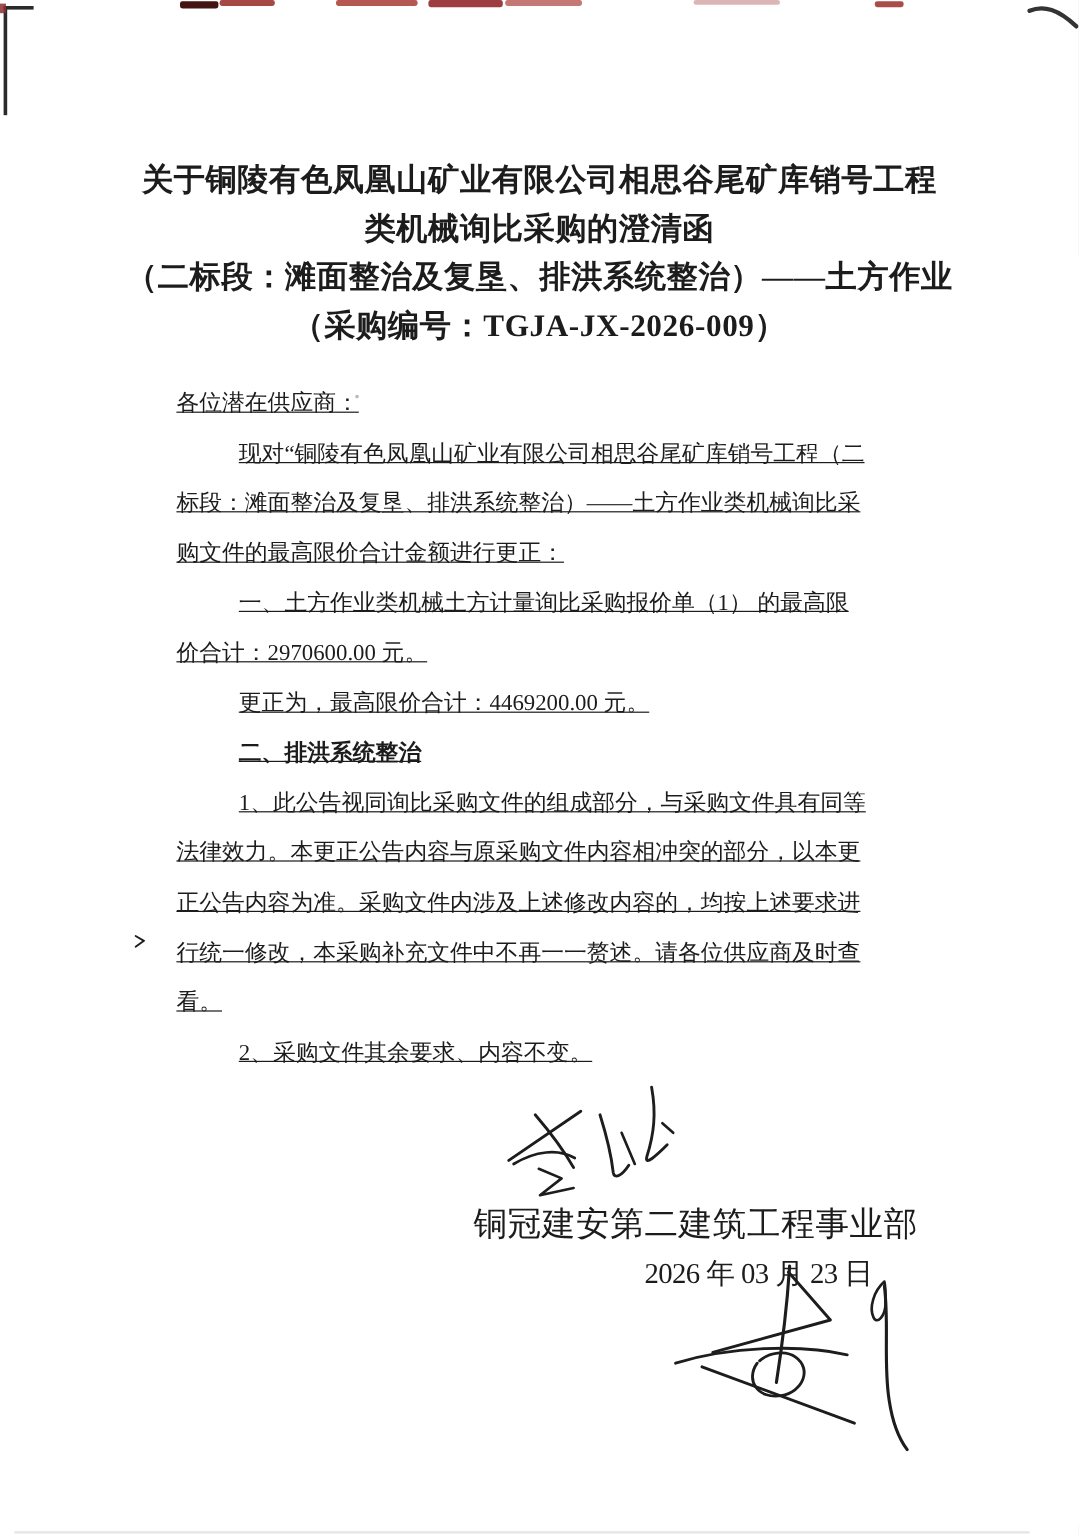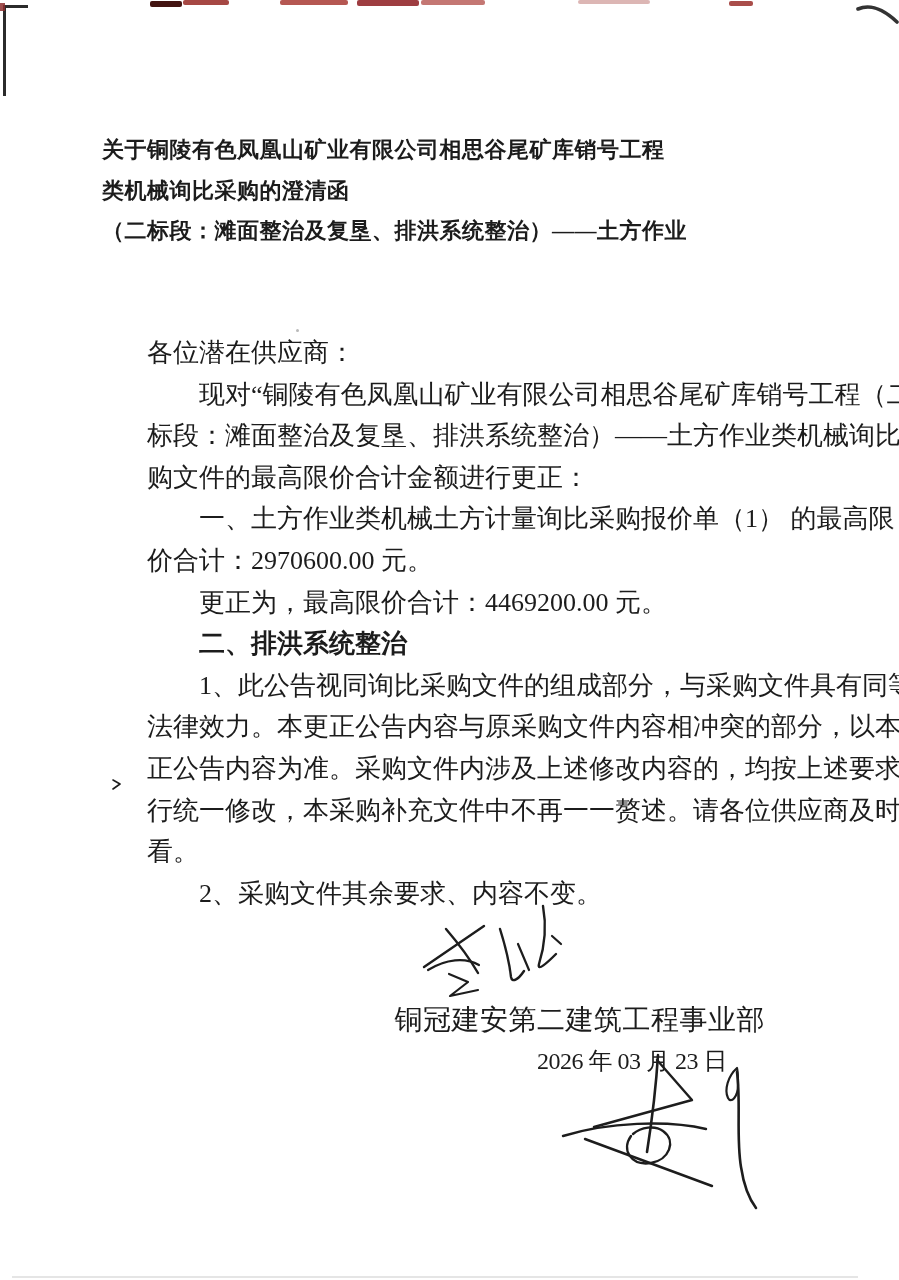--- a/index.html
+++ b/index.html
@@ -33,32 +33,33 @@
 
   .tr-swoosh { position: absolute; left: 848px; top: 0; }
   .edge-speck { position: absolute; left: 112px; top: 779px; }
   .dot-speck { position: absolute; left: 296px; top: 329px; width: 3px; height: 3px; background: #b9b9b9; border-radius: 50%; }
   .bottom-line { position: absolute; left: 12px; top: 1276px; width: 846px; height: 2px; background: #cfcfcf; opacity: .55; }
 
   
   .title-block {
     position: absolute;
     top: 130px; left: 102px; width: 695px;
-    text-align: left;
-    font-size: 22px;
+    text-align: center;
+    font-size: 26px;
     font-weight: bold;
     line-height: 40.6px;
     letter-spacing: .5px;
   }
   .body-block {
     position: absolute;
-    top: 332px; left: 147px; width: 662px;
-    font-size: 26px;
+    top: 316px; left: 147px; width: 662px;
+    font-size: 19px;
     line-height: 41.6px;
     letter-spacing: 0;
+    text-decoration: underline;
   }
   .line { white-space: nowrap; }
   .indent { text-indent: 52px; }
   .bold { font-weight: bold; }
 
   .sign-org {
     position: absolute;
     top: 1001px; left: 147px; width: 618px;
     text-align: right;
     font-size: 28px;
@@ -102,20 +103,21 @@
   <svg class="edge-speck" width="10" height="12" viewBox="0 0 10 12">
     <path d="M1,1 L8,5 L1,10" stroke="#9a9a9a" stroke-width="1.6"></path>
   </svg>
   <div class="dot-speck"></div>
   <div class="bottom-line"></div>
 
   <div class="title-block">
     <div class="line">关于铜陵有色凤凰山矿业有限公司相思谷尾矿库销号工程</div>
     <div class="line">类机械询比采购的澄清函</div>
     <div class="line">（二标段：滩面整治及复垦、排洪系统整治）——土方作业</div>
+    <div class="line">（采购编号：TGJA-JX-2026-009）</div>
   </div>
 
   <div class="body-block">
     <div class="line">各位潜在供应商：</div>
     <div class="line indent">现对“铜陵有色凤凰山矿业有限公司相思谷尾矿库销号工程（二</div>
     <div class="line">标段：滩面整治及复垦、排洪系统整治）——土方作业类机械询比采</div>
     <div class="line">购文件的最高限价合计金额进行更正：</div>
     <div class="line indent">一、土方作业类机械土方计量询比采购报价单（1） 的最高限</div>
     <div class="line">价合计：2970600.00 元。</div>
     <div class="line indent">更正为，最高限价合计：4469200.00 元。</div>

